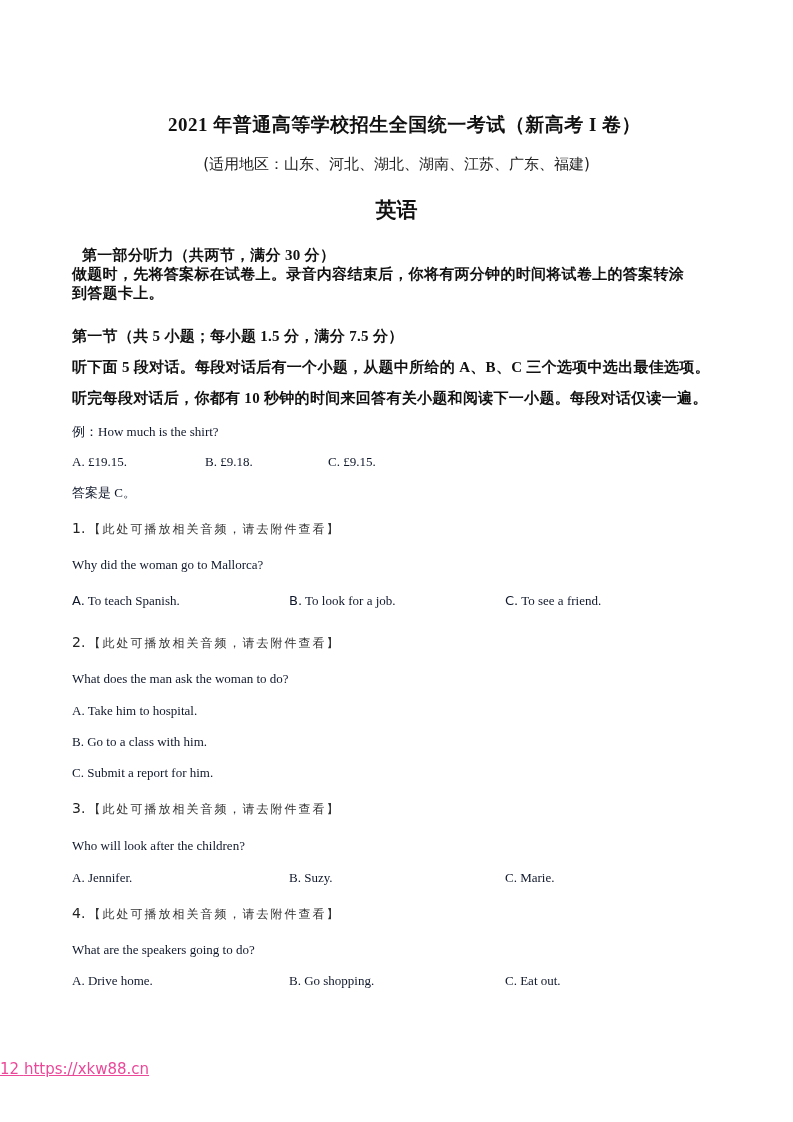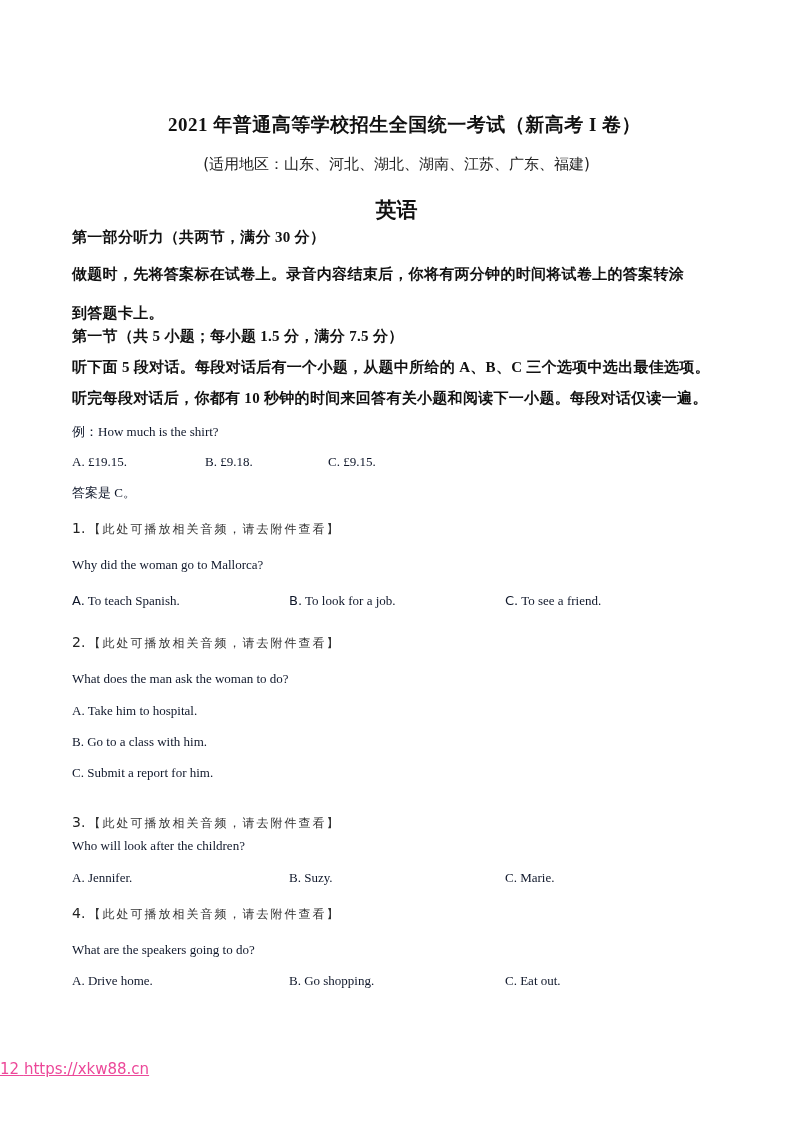--- a/index.html
+++ b/index.html
@@ -37,23 +37,23 @@
       font-family: "DejaVu Sans", sans-serif; font-size: 15px; color: #ec4899; text-decoration: underline;
     }
   </style>
 </head>
 <body>
 
 <div class="abs title">2021  年普通高等学校招生全国统一考试（新高考 I 卷）</div>
 <div class="abs subtitle">(适用地区：山东、河北、湖北、湖南、江苏、广东、福建)</div>
 <div class="abs subject">英语</div>
 
-<div class="abs bold-line" style="top:228px;">第一部分听力（共两节，满分 30 分）</div>
+<div class="abs bold-line" style="top:246px;margin-left:10px;">第一部分听力（共两节，满分 30 分）</div>
 <div class="abs bold-line" style="top:265px;">做题时，先将答案标在试卷上。录音内容结束后，你将有两分钟的时间将试卷上的答案转涂</div>
-<div class="abs bold-line" style="top:304px;">到答题卡上。</div>
+<div class="abs bold-line" style="top:284px;">到答题卡上。</div>
 <div class="abs bold-line" style="top:327px;">第一节（共 5 小题；每小题 1.5 分，满分 7.5 分）</div>
 <div class="abs bold-line" style="top:358px;">听下面 5 段对话。每段对话后有一个小题，从题中所给的 A、B、C 三个选项中选出最佳选项。</div>
 <div class="abs bold-line" style="top:389px;">听完每段对话后，你都有 10 秒钟的时间来回答有关小题和阅读下一小题。每段对话仅读一遍。</div>
 
 <div class="abs normal" style="top:423px;">例：How much is the shirt?</div>
 <div class="abs normal opt-a" style="top:454px;">A.  £19.15.</div>
 <div class="abs normal" style="top:454px; left:205px;">B.  £9.18.</div>
 <div class="abs normal" style="top:454px; left:328px;">C.  £9.15.</div>
 <div class="abs normal" style="top:484px;">答案是 C。</div>
 
@@ -80,21 +80,21 @@
 <div class="abs normal opt-a" style="top:703px;">
   <span>A.</span><span> Take him to hospital.</span>
 </div>
 <div class="abs normal opt-a" style="top:734px;">
   <span>B.</span><span> Go to a class with him.</span>
 </div>
 <div class="abs normal opt-a" style="top:765px;">
   <span>C.</span><span> Submit a report for him.</span>
 </div>
 
-<div class="abs audio" style="top:800px;margin-top:14px;">
+<div class="abs audio" style="top:800px;">
   <span class="num">3.</span>
   <span class="note">【此处可播放相关音频，请去附件查看】</span>
 </div>
 <div class="abs normal" style="top:838px;">Who will look after the children?</div>
 <div class="abs normal opt-a" style="top:870px;">
   <span>A.</span><span> Jennifer.</span>
 </div>
 <div class="abs normal opt-b" style="top:870px;">
   <span>B.</span><span> Suzy.</span>
 </div>

